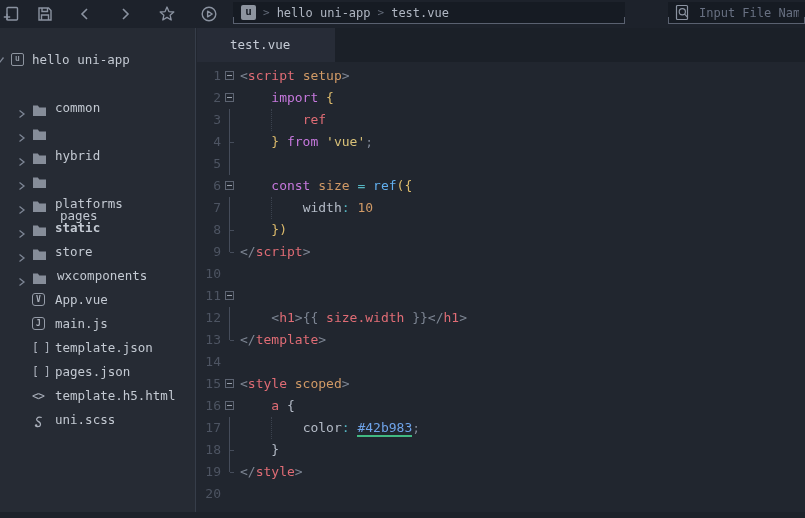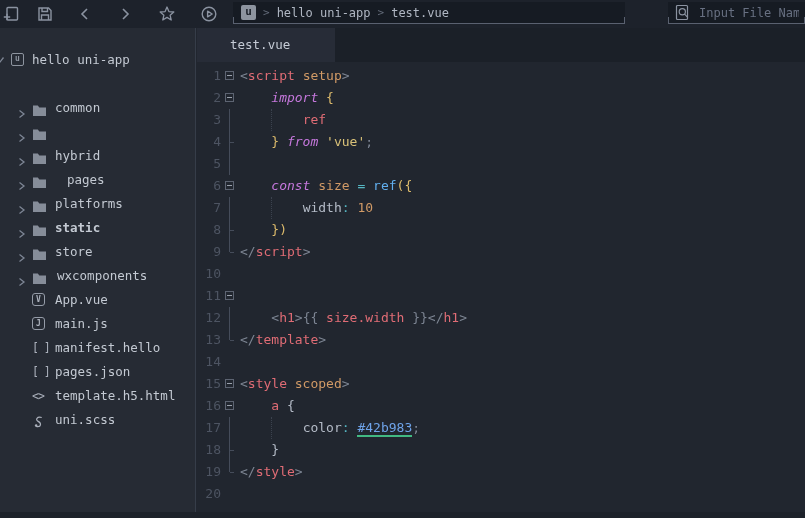--- a/index.html
+++ b/index.html
@@ -72,21 +72,21 @@
   .fold-box::after { content:""; position:absolute; left:1px; top:3px; width:5px; height:1px; background:#9aa1ac; }
   .f-v::before, .f-mid::before { content:""; position:absolute; left:6px; top:0; width:1px; height:22px; background:#454c5a; }
   .f-end::before { content:""; position:absolute; left:6px; top:0; width:1px; height:11px; background:#454c5a; }
   .f-mid::after, .f-end::after { content:""; position:absolute; left:7px; top:11px; width:4px; height:1px; background:#454c5a; }
   .code-text { position:absolute; left:43px; top:0; white-space:pre; color:var(--fg,#b5bcc8); }
   .guide { position:absolute; left:calc(43px + 4ch); top:0; height:22px; border-left:1px dotted #3b424e; }
   .tk-fg  { color:var(--fg,#b5bcc8); }
   .tk-pu  { color:var(--pu,#7d8593); }
   .tk-red { color:var(--red,#e06c75); }
   .tk-or  { color:var(--or,#d19a66); }
-  .tk-pur { color:var(--pur,#c678dd);font-style:italic; }
+  .tk-pur { color:var(--pur,#c678dd); }
   .tk-blu { color:var(--blu,#61afef); }
   .tk-cy  { color:var(--cy,#56b6c2); }
   .tk-gold{ color:var(--gold,#debc6c); }
   .tk-str { color:var(--str,#d9c178); }
   .tk-hex { color:var(--hex,#6ea3e9); border-bottom:2px solid var(--accent,#42b983); }
   .bottom-bar { position:absolute; left:0; bottom:0; width:805px; height:6px; background:#1d222a; }
 </style>
 </head>
 <body>
 
@@ -187,21 +187,21 @@
           </svg></span>
         <span class="t-label" style="left: 55px;">hybrid</span>
       </div>
       <div class="tree-row" style="top: 140px;">
         <span class="chev" style="left: 18px;"><svg viewBox="0 0 8 10" fill="none" stroke="#7d8594" stroke-width="1.3">
             <polyline points="1.5,1.5 6,5 1.5,8.5"></polyline>
           </svg></span>
         <span class="t-icon" style="left: 32px;"><svg width="15" height="13" viewBox="0 0 16 14">
             <path d="M1 1.5 h5.2 l1.6 2.2 H15 v9.3 H1 Z" fill="#868d99"></path>
           </svg></span>
-        <span class="t-label" style="left: 67px;">pages</span>
+        <span class="t-label" style="left: 60px; margin-top: 36px;">pages</span>
       </div>
       <div class="tree-row" style="top: 164px;">
         <span class="chev" style="left: 18px;"><svg viewBox="0 0 8 10" fill="none" stroke="#7d8594" stroke-width="1.3">
             <polyline points="1.5,1.5 6,5 1.5,8.5"></polyline>
           </svg></span>
         <span class="t-icon" style="left: 32px;"><svg width="15" height="13" viewBox="0 0 16 14">
             <path d="M1 1.5 h5.2 l1.6 2.2 H15 v9.3 H1 Z" fill="#868d99"></path>
           </svg></span>
         <span class="t-label" style="left: 55px;">platforms</span>
       </div>
@@ -235,21 +235,21 @@
       <div class="tree-row" style="top: 260px;">
         <span class="box-letter t-icon" style="left: 32px;">V</span>
         <span class="t-label" style="left: 55px;">App.vue</span>
       </div>
       <div class="tree-row" style="top: 284px;">
         <span class="box-letter t-icon" style="left: 32px;">J</span>
         <span class="t-label" style="left: 55px;">main.js</span>
       </div>
       <div class="tree-row" style="top: 308px;">
         <span class="glyph-icon t-icon" style="left: 32px;">[ ]</span>
-        <span class="t-label" style="left: 55px;">manifest.hello</span>
+        <span class="t-label" style="left: 55px;">template.json</span>
       </div>
       <div class="tree-row" style="top: 332px;">
         <span class="glyph-icon t-icon" style="left: 32px;">[ ]</span>
         <span class="t-label" style="left: 55px;">pages.json</span>
       </div>
       <div class="tree-row" style="top: 356px;">
         <span class="glyph-icon t-icon" style="left: 32px;">&lt;&gt;</span>
         <span class="t-label" style="left: 55px;">template.h5.html</span>
       </div>
       <div class="tree-row" style="top: 380px;">

